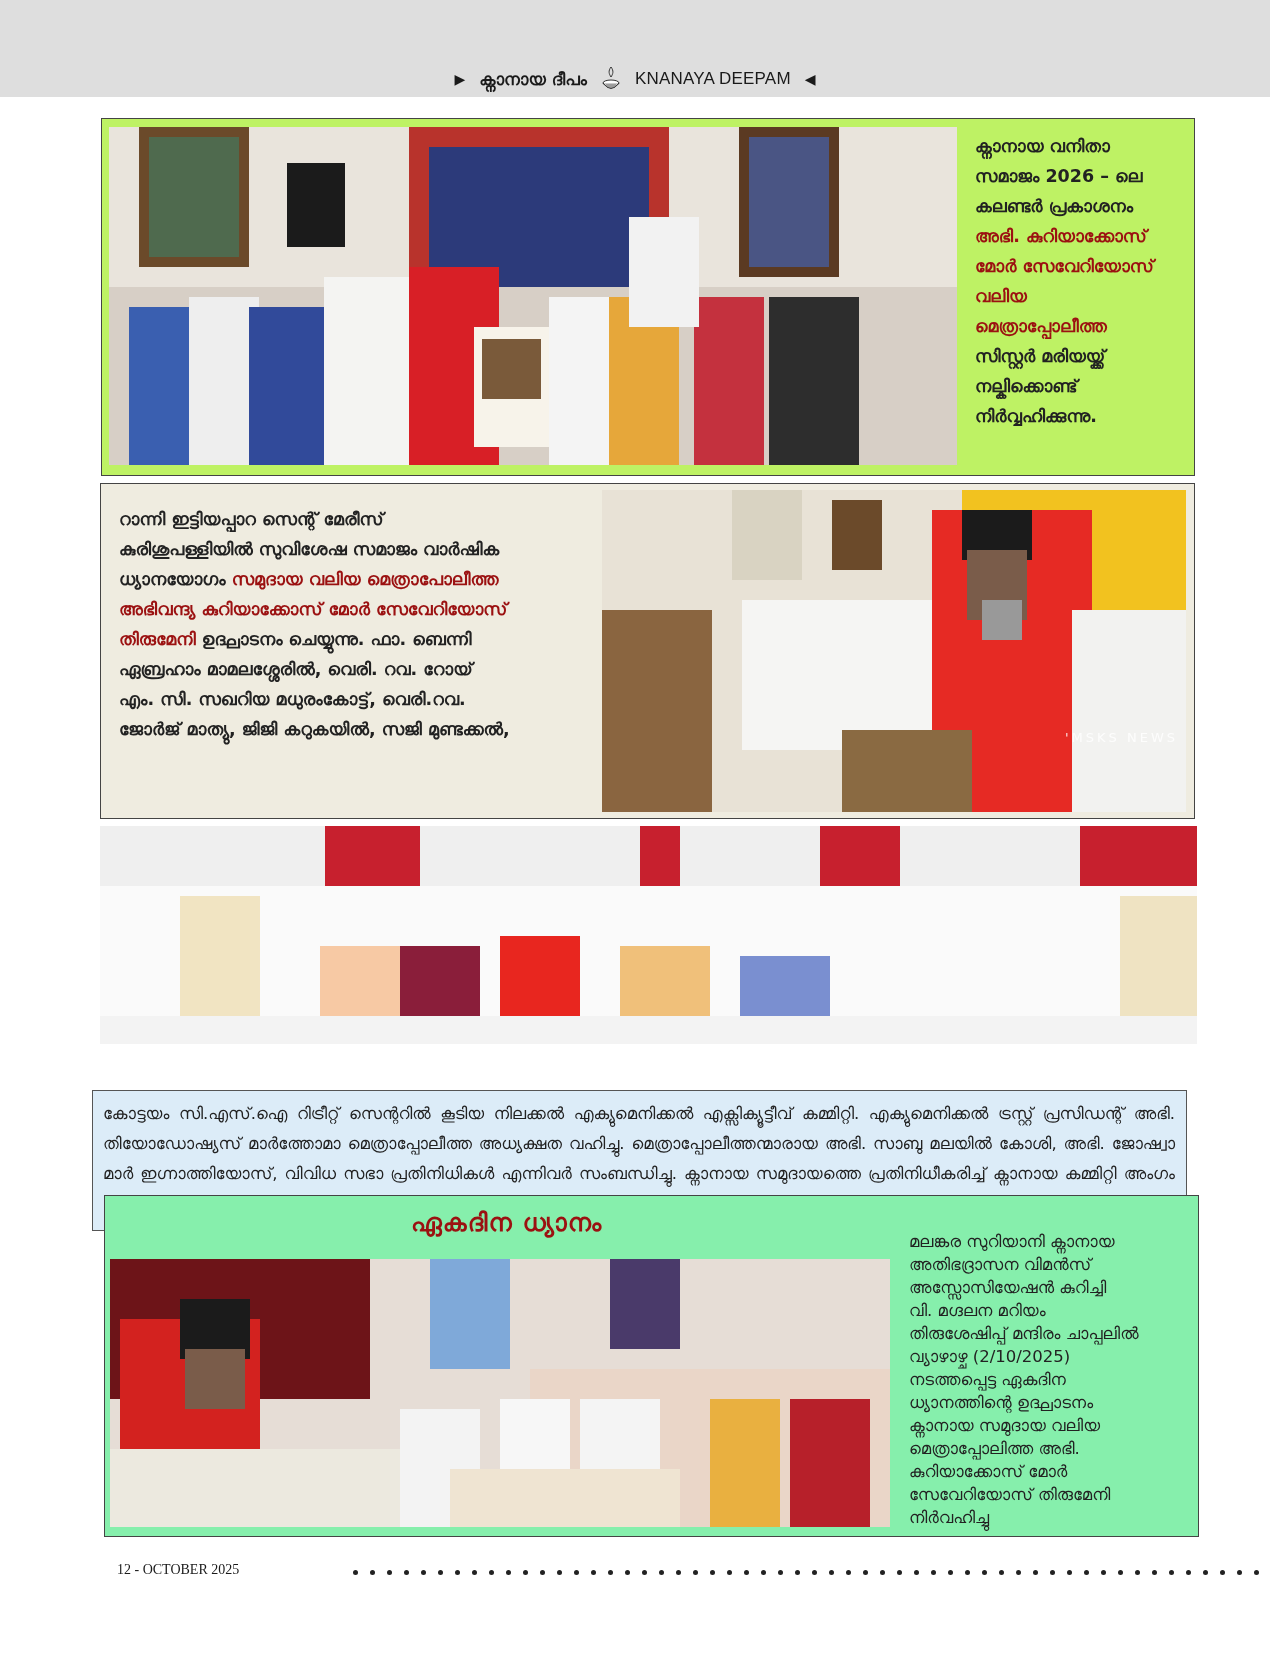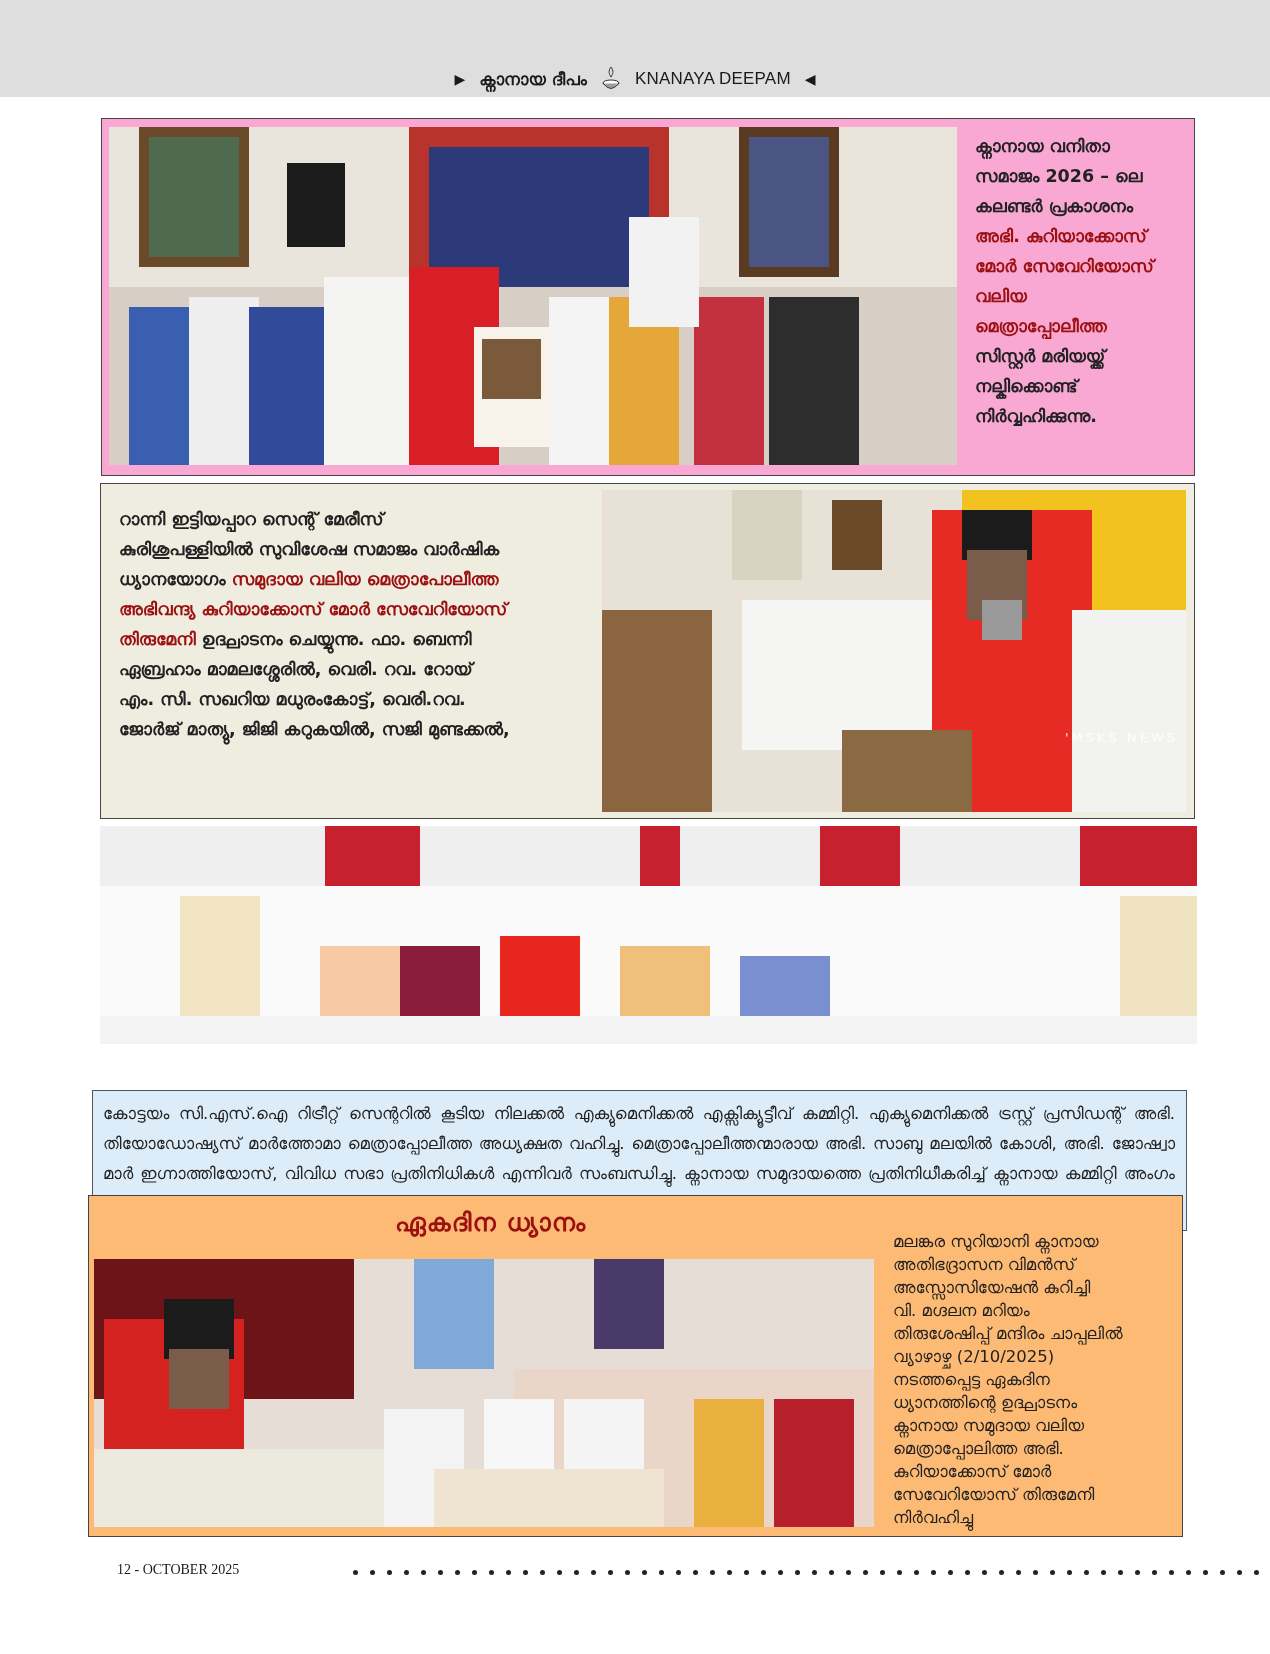--- a/index.html
+++ b/index.html
@@ -10,37 +10,37 @@
   .header-title .tri { font-size:14px; }
   .header-title .en { font-family:"Liberation Sans", sans-serif; font-weight:normal; letter-spacing:0.2px; }
   .lamp { width:20px; height:26px; position:relative; }
   .lamp svg { display:block; }
 
   .box { position:absolute; border:1.5px solid #444; box-sizing:border-box; }
   .photo { position:absolute; overflow:hidden; }
   .photo .label { position:absolute; color:#fff; font-family:"DejaVu Sans", sans-serif; font-size:13px; letter-spacing:3px; opacity:0.85; }
 
   
-  #b1 { left:101px; top:118px; width:1094px; height:358px; background:#f9a8d4; }
+  #b1 { left:101px; top:118px; width:1094px; height:358px; background:#bef264; }
   #b1 .photo { left:7px; top:8px; width:848px; height:338px; }
   #b1 .caption { position:absolute; left:873px; top:12px; width:210px; font-size:17.5px; font-weight:bold; line-height:30px; color:#222; }
   .red { color:#9b1111; }
 
   
   #b2 { left:100px; top:483px; width:1095px; height:336px; background:#efece0; }
   #b2 .caption { position:absolute; left:18px; top:20px; width:445px; font-size:17.5px; font-weight:bold; line-height:30px; color:#222; }
   #b2 .photo { left:501px; top:6px; width:584px; height:322px; }
 
   
   #b3photo { left:100px; top:826px; width:1097px; height:218px; }
   #b3cap { left:92px; top:1042px; width:1095px; height:141px; background:#dcecf8; border-color:#555;margin-top:48px; }
   #b3cap .caption { position:absolute; left:10px; top:8px; width:1072px; font-size:16.5px; line-height:30px; color:#222; text-align:justify; }
 
   
-  #b4 { left:88px; top:1195px; width:1095px; height:342px; background:#fdba74; }
+  #b4 { left:104px; top:1195px; width:1095px; height:342px; background:#86efac; }
   #b4 .heading { position:absolute; left:306px; top:12px; font-size:25px; font-weight:bold; color:#9b1111; letter-spacing:1px; }
   #b4 .photo { left:5px; top:63px; width:780px; height:268px; }
   #b4 .caption { position:absolute; left:804px; top:34px; width:280px; font-size:16.5px; line-height:23px; color:#222; }
 
   
   .footer { position:absolute; left:117px; top:1562px; font-family:"Liberation Serif", serif; font-size:14px; color:#1a1a1a; }
   .dots { position:absolute; left:348px; top:1566px; width:922px; height:14px; display:flex; gap:0; }
   .dot { width:17px; height:14px; position:relative; }
   .dot::after { content:""; position:absolute; left:5px; top:4px; width:5px; height:5px; border-radius:50%; background:#222; }
 </style>

